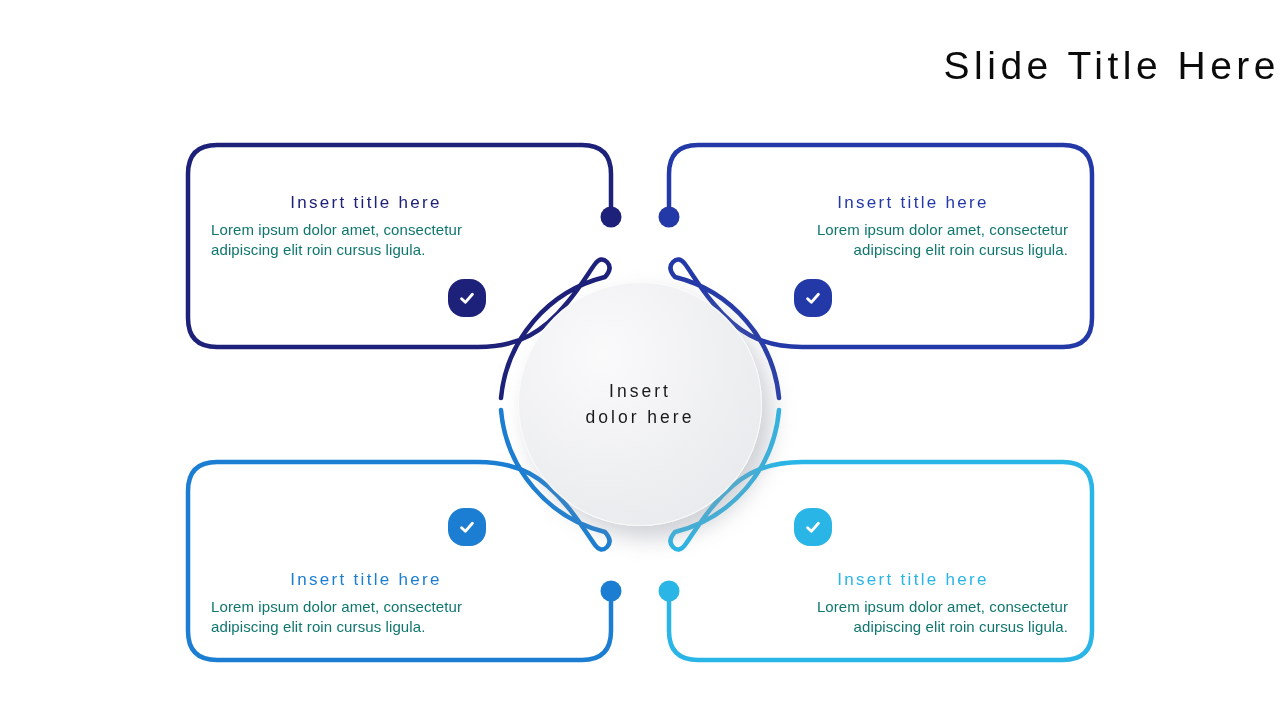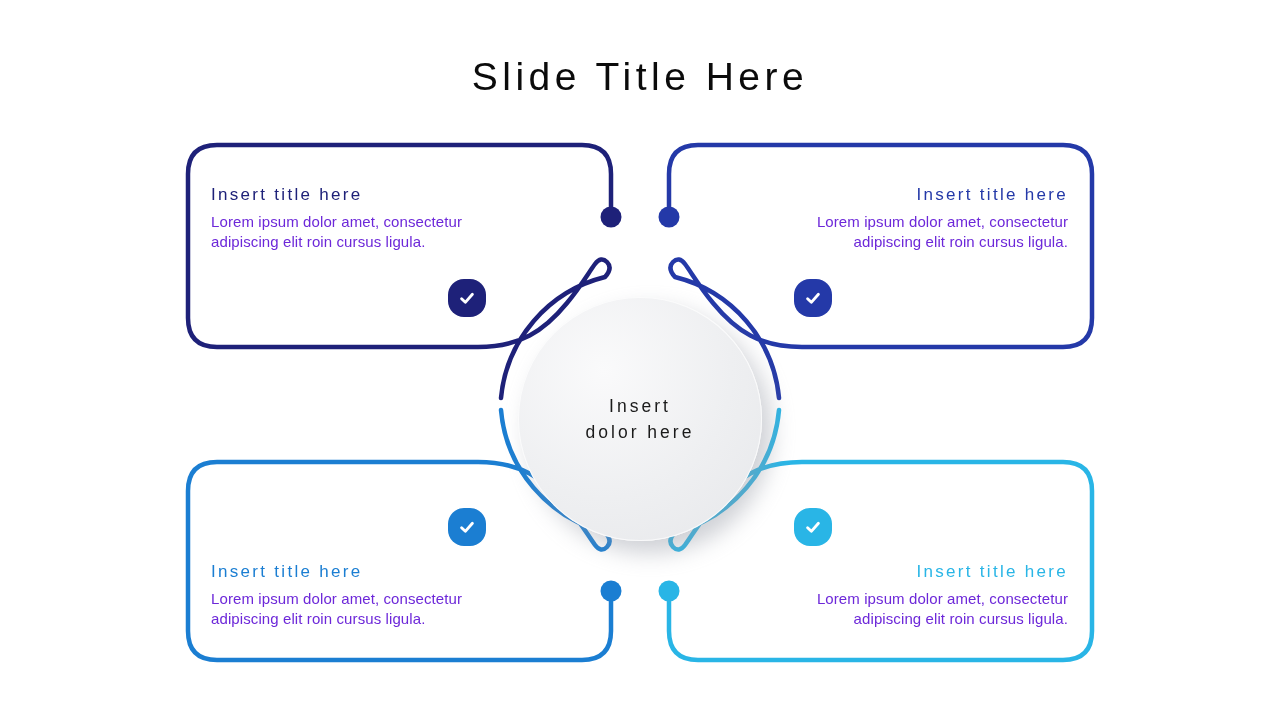--- a/index.html
+++ b/index.html
@@ -1,38 +1,38 @@
 <!DOCTYPE html>
 <html><head>
 <meta charset="utf-8">
 <style>
   html,body{margin:0;padding:0;background:#ffffff;}
   .canvas{
     position:relative;width:1280px;height:720px;background:#ffffff;
     font-family:"Liberation Sans",sans-serif;overflow:hidden;
   }
   .slide-title{
-    position:absolute;top:44px;left:0;width:100%;text-align:center;
-    font-size:39px;letter-spacing:4.5px;color:#0b0b0b;font-weight:500;margin-top:11px;
+    position:absolute;top:44px;left:0;width:100%;text-align:right;
+    font-size:39px;letter-spacing:4.5px;color:#0b0b0b;font-weight:500;
   }
   .lineart{position:absolute;inset:0;}
   .lineart path{fill:none;stroke-width:4.5;stroke-linecap:round;stroke-linejoin:round;}
   .center-circle{
-    position:absolute;left:518px;top:297px;width:244px;height:244px;border-radius:50%;
+    position:absolute;left:518px;top:282px;width:244px;height:244px;border-radius:50%;
     background:radial-gradient(circle at 35% 30%, #fafafb 0%, #eeeff1 55%, #e6e7ea 100%);
     box-shadow:10px 12px 22px rgba(148,153,163,0.45), inset 0 0 0 1px rgba(255,255,255,0.7);
     display:flex;flex-direction:column;align-items:center;justify-content:center;
   }
   .center-circle span{
     font-size:17.5px;letter-spacing:3px;line-height:26px;color:#1a1a1a;white-space:nowrap;
   }
   .card-text{position:absolute;width:310px;}
   .card-text.align-right{text-align:right;}
-  .card-title{font-size:17px;letter-spacing:2.3px;margin:0 0 7px 0;font-weight:400;white-space:nowrap;}
-  .card-body{font-size:15px;line-height:20px;color:#6d28d9;letter-spacing:0.1px;white-space:nowrap;}
+  .card-title{font-size:17px;letter-spacing:2.3px;margin:8px 0 7px 0;font-weight:400;white-space:nowrap;text-align:center;}
+  .card-body{font-size:15px;line-height:20px;color:#0f766e;letter-spacing:0.1px;white-space:nowrap;}
   .pos-tl{left:211px;top:185px;}
   .pos-tr{left:758px;top:185px;}
   .pos-bl{left:211px;top:562px;}
   .pos-br{left:758px;top:562px;}
   .badge{
     position:absolute;width:38px;height:38px;border-radius:42%;
     display:flex;align-items:center;justify-content:center;
   }
   .badge-tl{left:448px;top:279px;}
   .badge-tr{left:794px;top:279px;}

